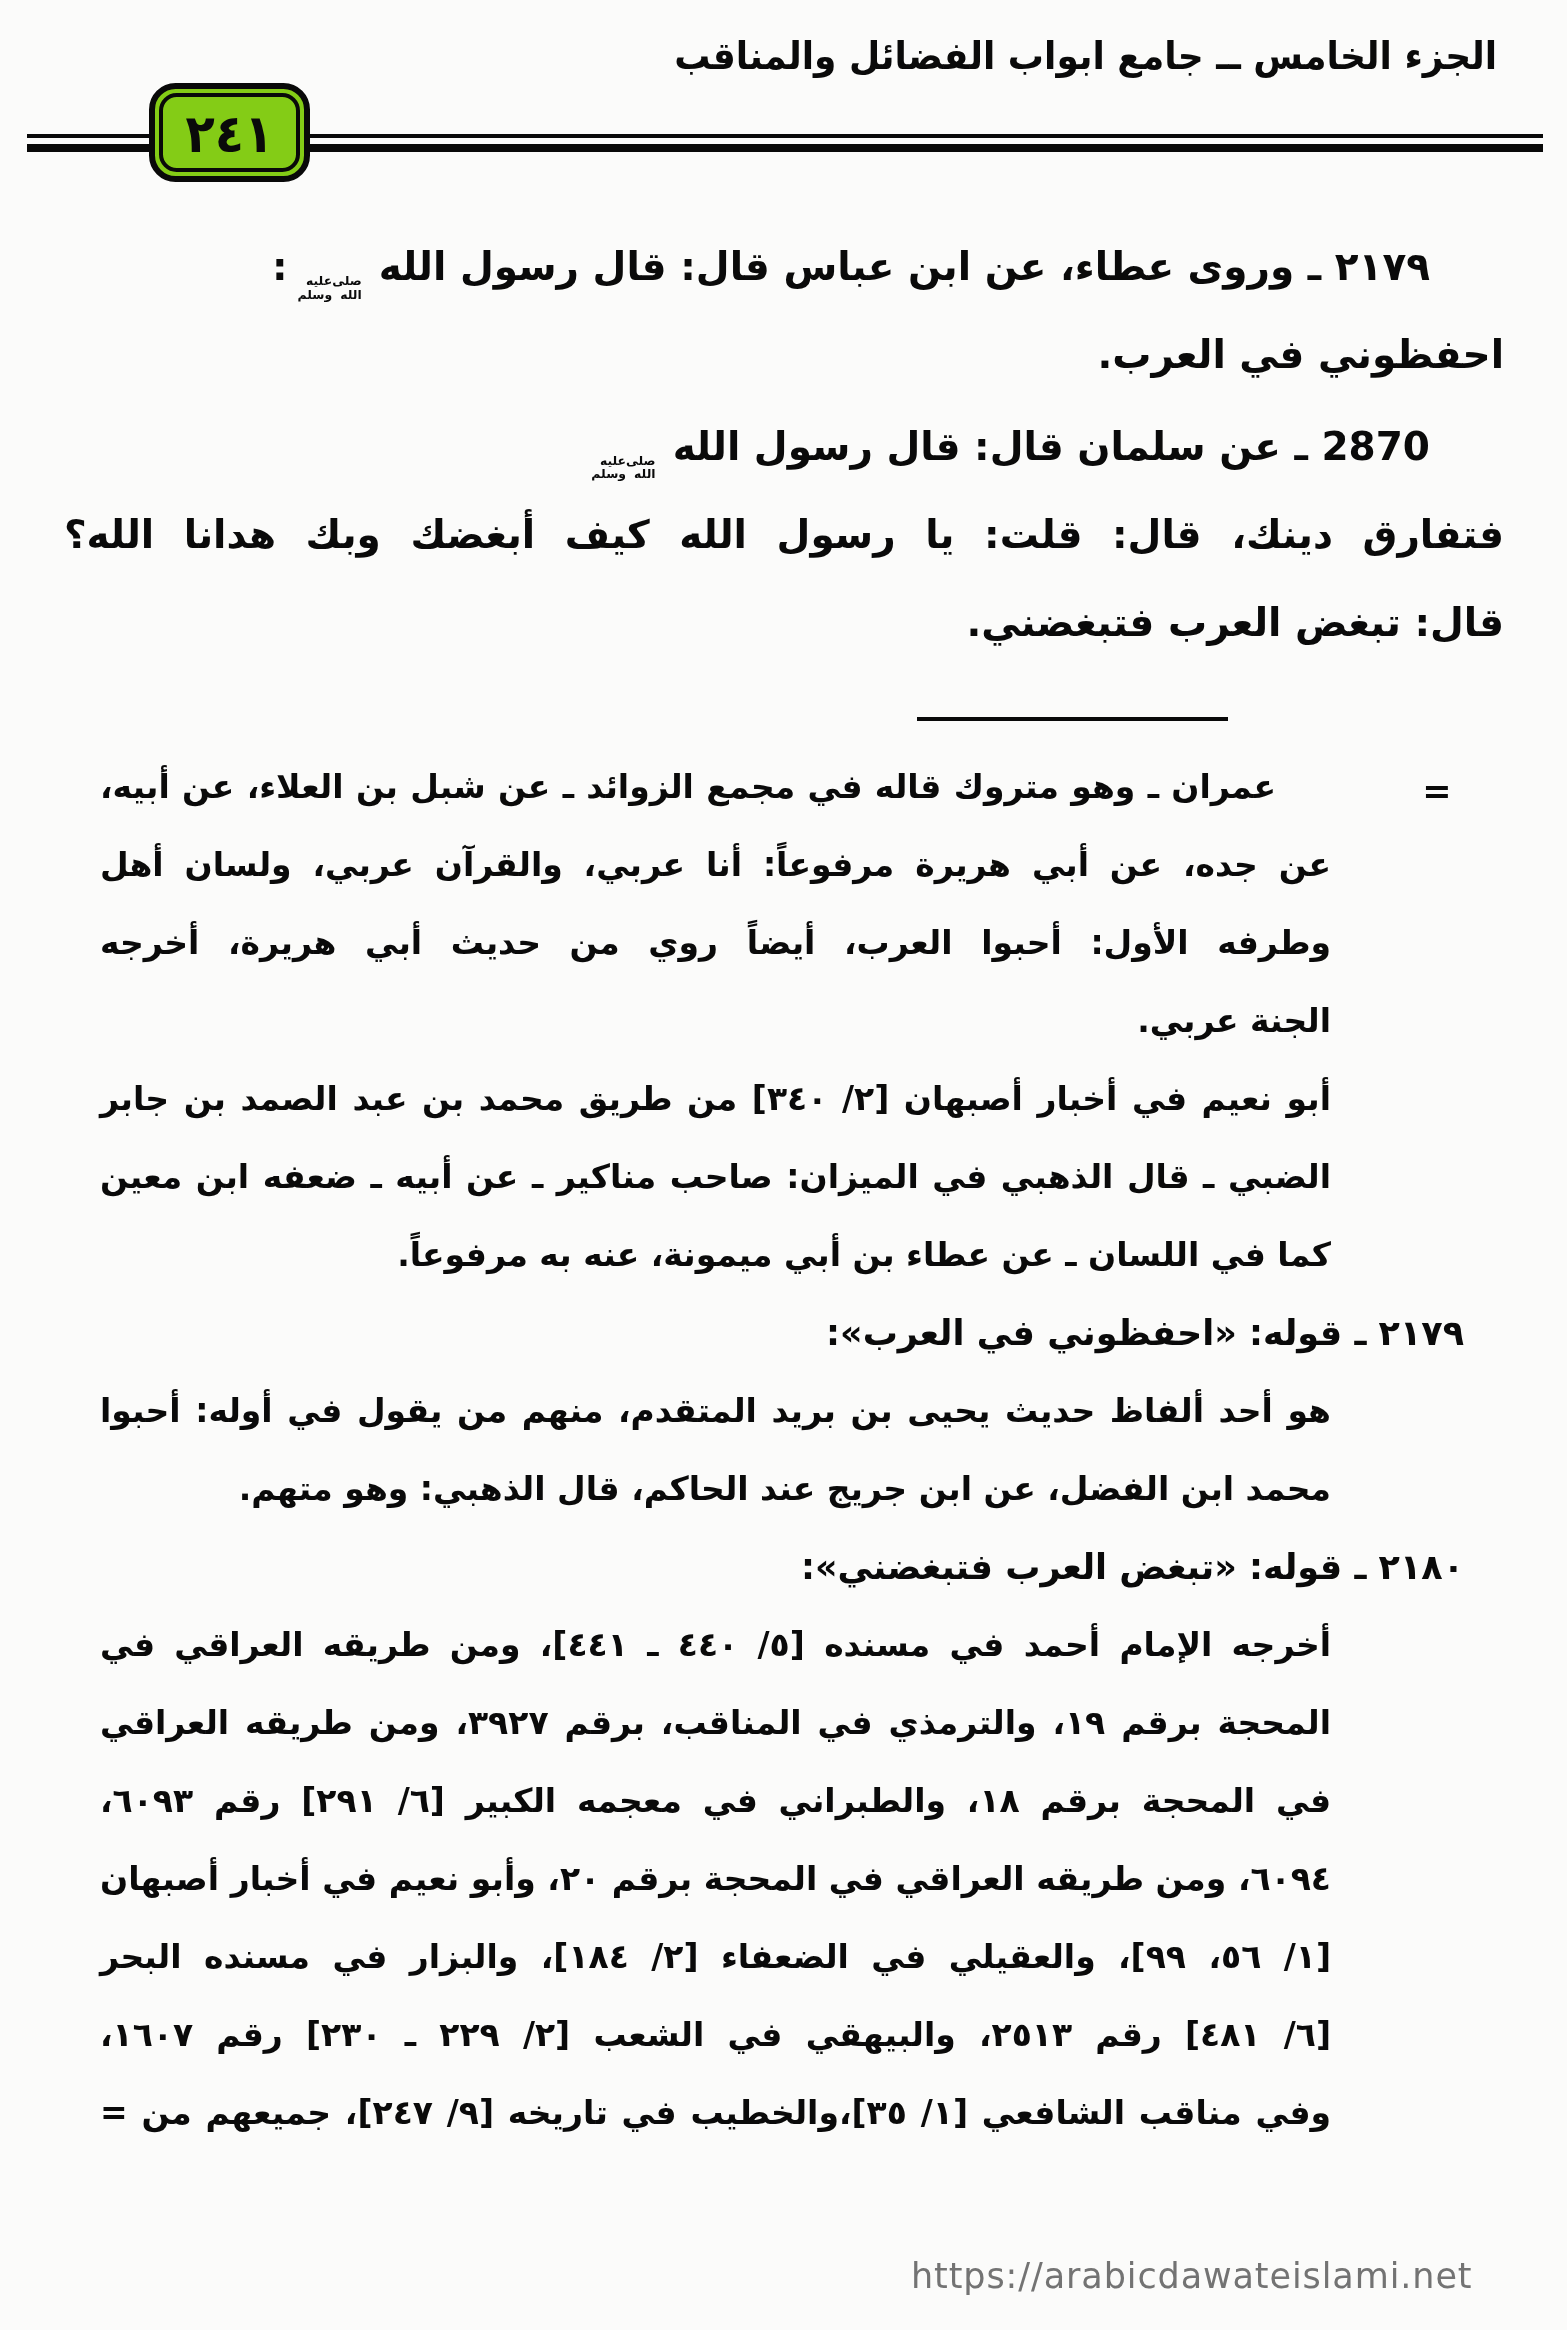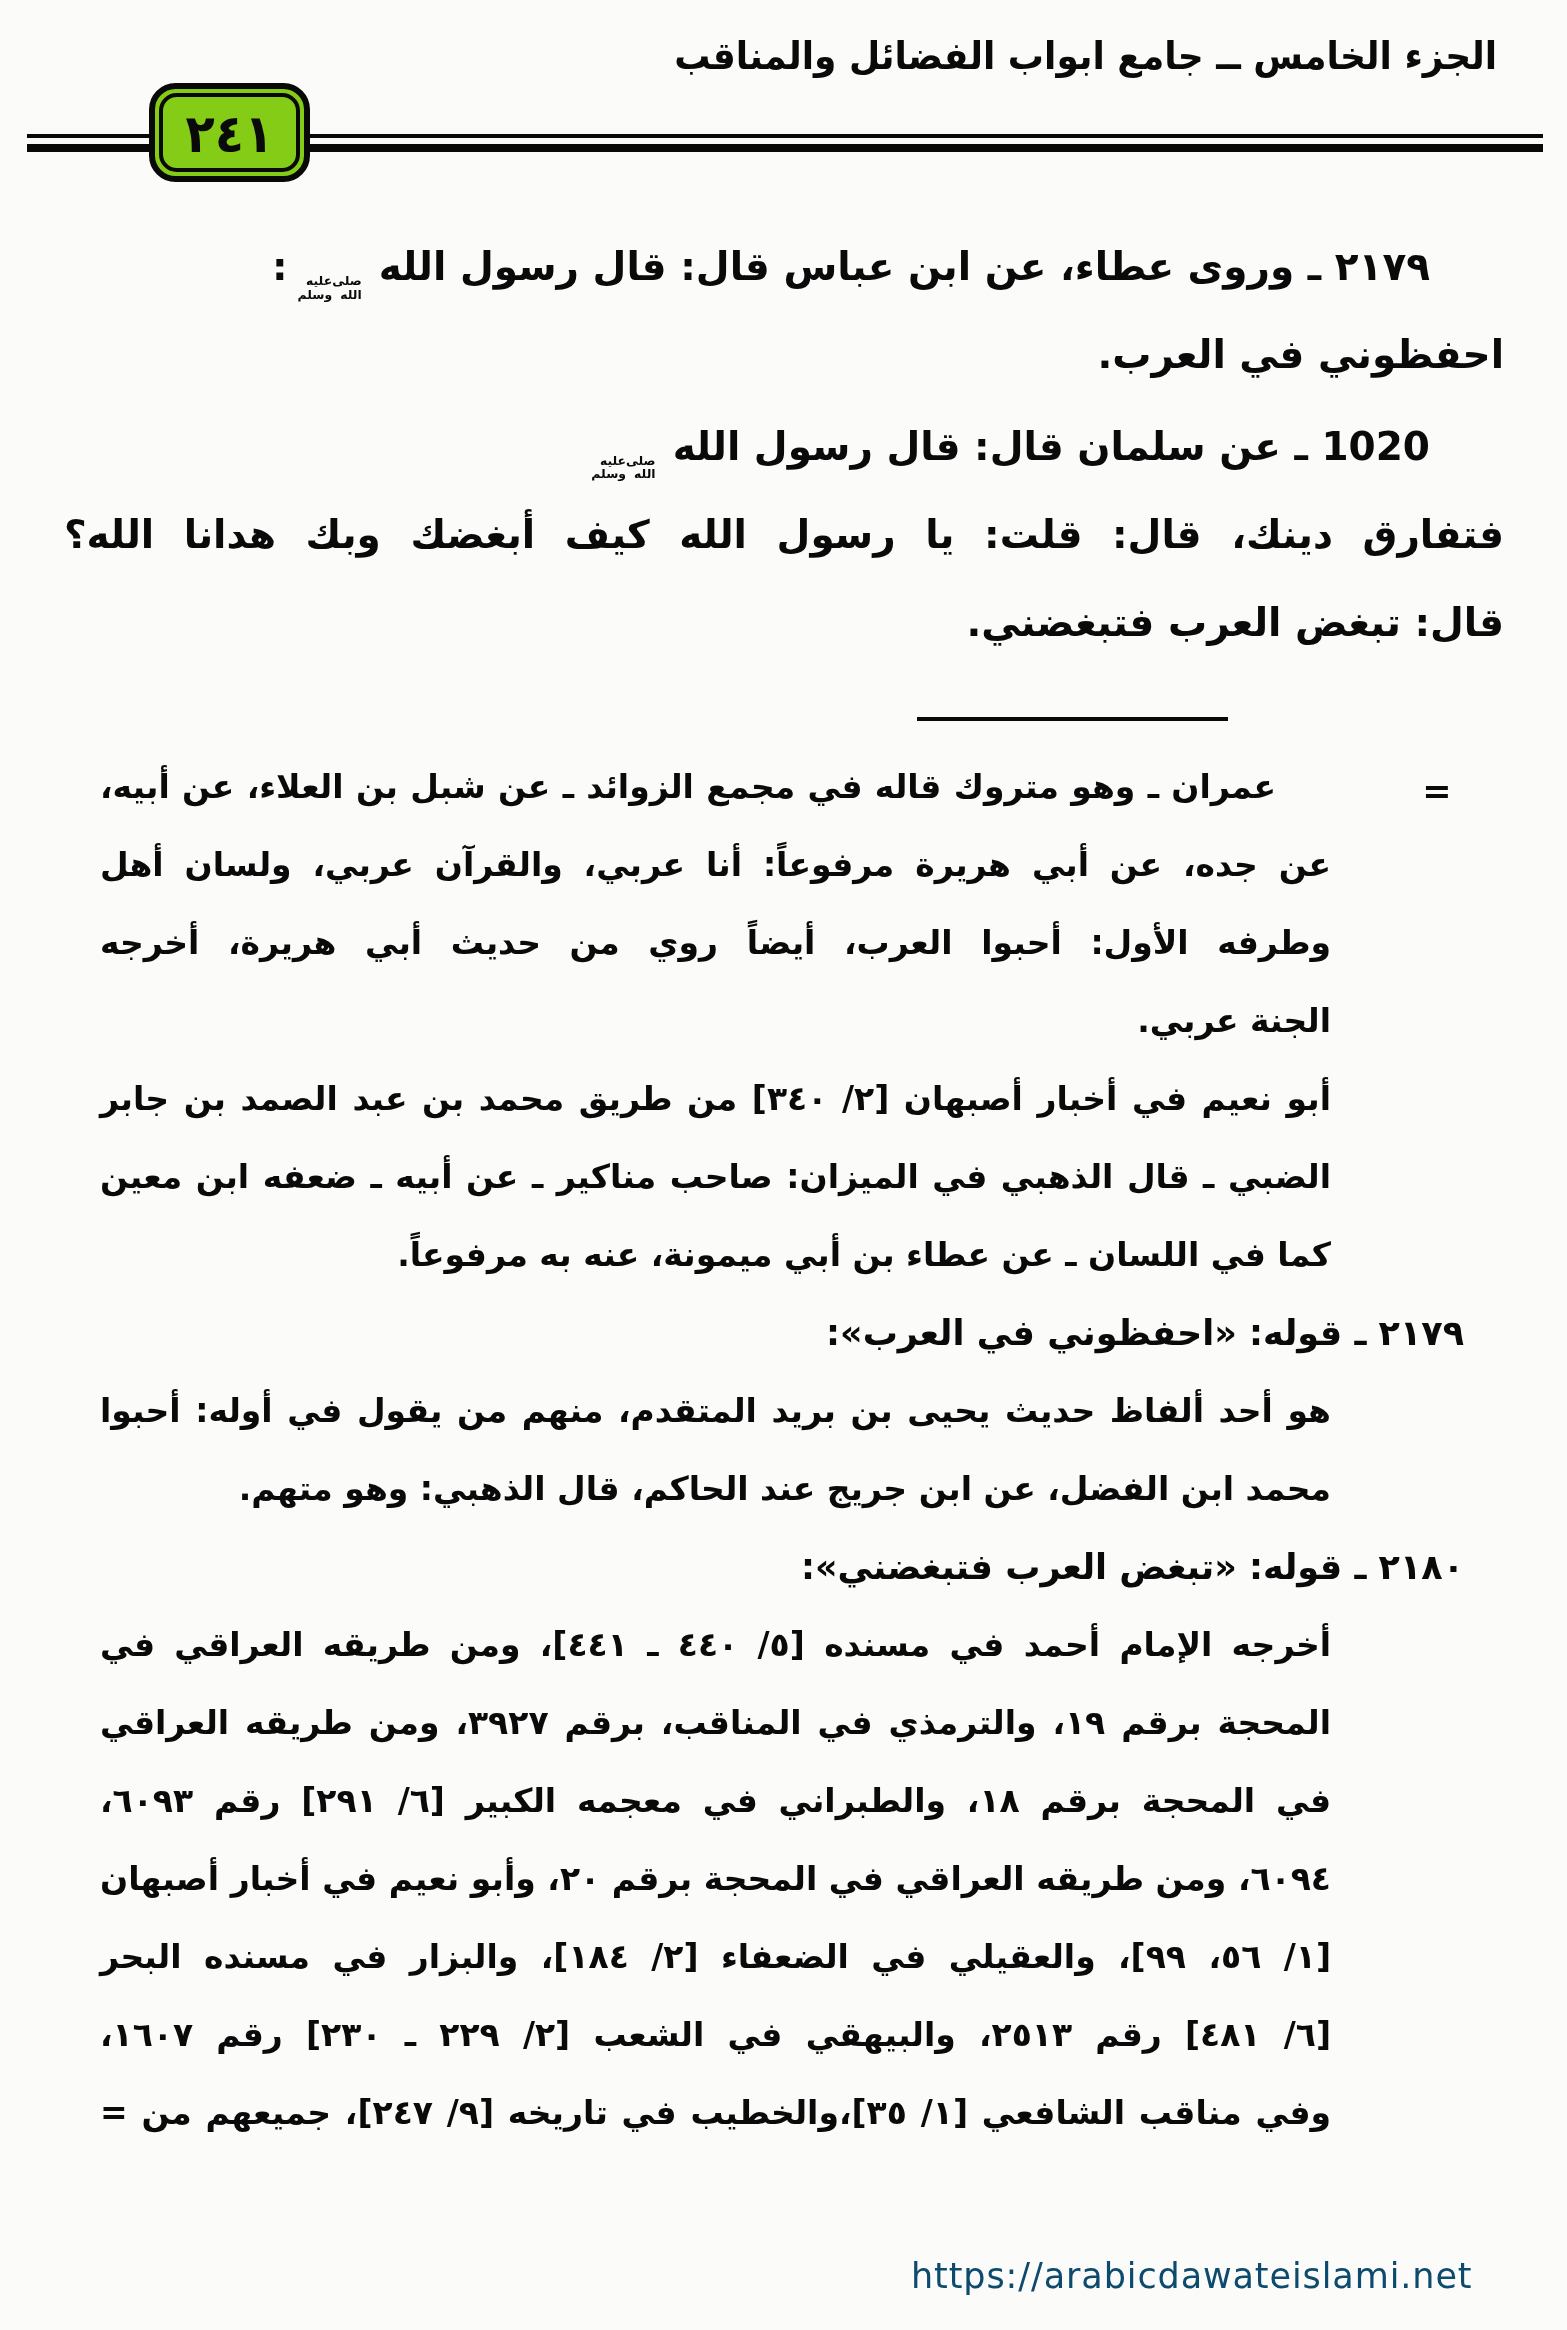--- a/index.html
+++ b/index.html
@@ -55,21 +55,21 @@
   .fn-first{padding-right:188px;}
   .fn-justify{text-align:justify;text-align-last:justify;}
   .fn-right{text-align:right;}
   .fn-heading{padding-right:0;text-align:right;font-size:35px;}
   .fn-cont-mark{
     position:absolute;top:3.5px;right:12.4px;font-size:35px;line-height:78px;
   }
   
   .watermark{
     position:absolute;top:2256px;left:911px;width:425px;
-    color:#0c4a6e;font-weight:normal;font-size:35px;
+    color:#737373;font-weight:normal;font-size:35px;
     direction:ltr;text-align:left;letter-spacing:0.9px;
   }
 </style>
 </head>
 <body>
 
 <div class="header-title">الجزء الخامس ــ جامع ابواب الفضائل والمناقب</div>
 <div class="rule-thin"></div>
 <div class="rule-thick"></div>
 <div class="page-box">
@@ -82,21 +82,21 @@
   <div class="m-line m-first">
     <span>٢١٧٩ ـ وروى عطاء، عن ابن عباس قال: قال رسول الله</span>
     <span class="saw">
       <span>صلى الله</span>
       <span>عليه وسلم</span>
     </span>
     <span>:</span>
   </div>
   <div class="m-line m-right">احفظوني في العرب.</div>
   <div class="m-line m-first p-gap">
-    <span>1020 ـ عن سلمان قال: قال رسول الله</span>
+    <span>2870 ـ عن سلمان قال: قال رسول الله</span>
     <span class="saw">
       <span>صلى الله</span>
       <span>عليه وسلم</span>
     </span>
   </div>
   <div class="m-line m-justify">فتفارق دينك، قال: قلت: يا رسول الله كيف أبغضك وبك هدانا الله؟</div>
   <div class="m-line m-right">قال: تبغض العرب فتبغضني.</div>
 </div>
 
 <div class="fn-separator"></div>

